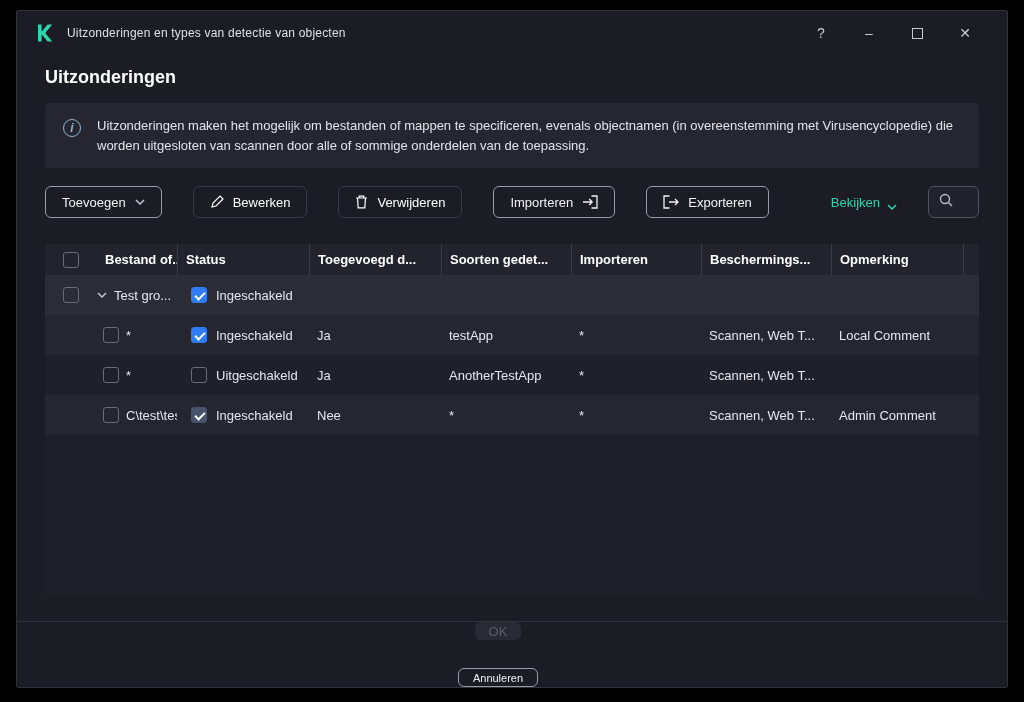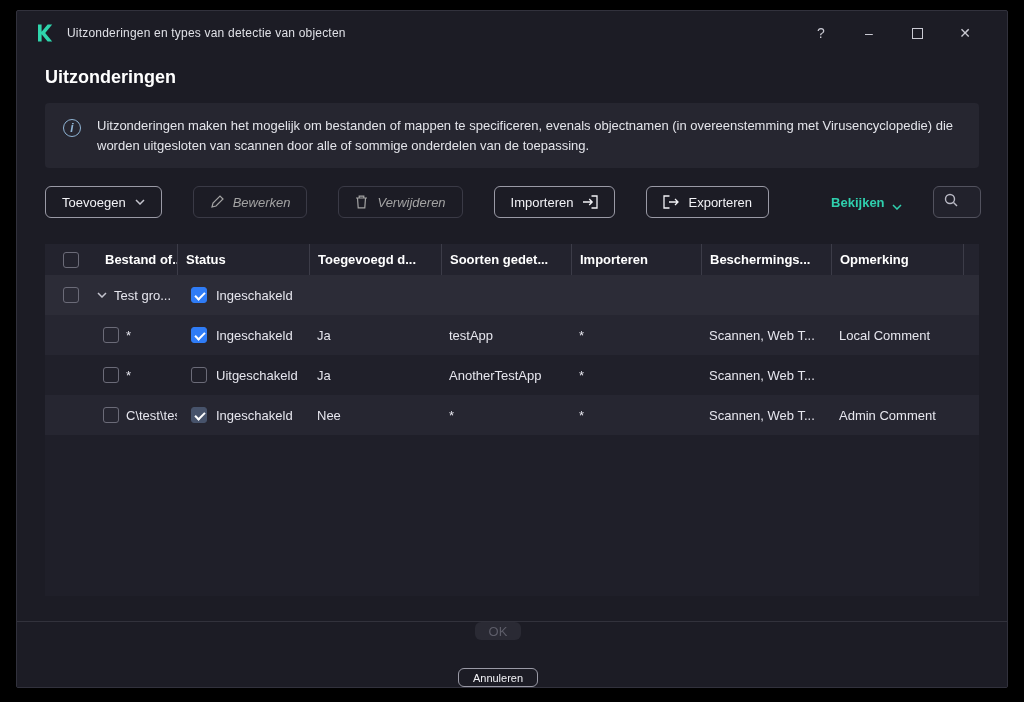--- a/index.html
+++ b/index.html
@@ -28,24 +28,24 @@
              padding:13px 18px; display:flex; gap:16px; align-items:flex-start; }
   .info-icon { width:18px; height:18px; border-radius:50%; border:1.5px solid #8fb4d4;
                color:#8fb4d4; font-size:12px; font-style:italic; font-weight:bold;
                display:flex; align-items:center; justify-content:center; flex:none; margin-top:3px; }
   .info-text { font-size:13px; line-height:1.5; color:#e3e4ea; max-width:880px; }
   
   .toolbar { margin:18px 28px 0; display:flex; align-items:center; gap:31px; height:32px; }
   .btn { height:32px; border-radius:6px; padding:0 16px; display:flex; align-items:center; gap:9px;
          font-size:13px; background:transparent; border:1px solid #9a9aa6; color:#f2f2f6;
          cursor:pointer; font-family:inherit; white-space:nowrap; }
-  .btn.disabled { border-color:#3a3a46; color:#a3a3a3; cursor:default;font-style:italic; }
+  .btn.disabled { border-color:#3a3a46; color:#ffffff; cursor:default; }
   .btn svg { display:block; }
   .spacer { flex:1; }
-  .view-link { display:flex; align-items:flex-end; gap:7px; color:#2fd0ae; font-size:13px; cursor:pointer;font-weight:bold; }
+  .view-link { display:flex; align-items:flex-end; gap:7px; color:#2fd0ae; font-size:13px; cursor:pointer; }
   .search { width:160px; height:32px; border:1px solid #52525e; border-radius:6px;
             background:#22222c; display:flex; align-items:center; padding:0 10px; gap:8px; }
   .search input { background:transparent; border:none; outline:none; color:#fff;
                   font-size:13px; width:100%; font-family:inherit; }
   
   .table { margin:26px 28px 0; height:352px; background:#1f1f29; display:flex; flex-direction:column; }
   .trow { display:grid; grid-template-columns:52px 80px 132px 132px 130px 130px 130px 132px 1fr;
           align-items:center; flex:none; }
   .thead { background:#23232e; height:31px; }
   .thead .c { height:100%; display:flex; align-items:center; font-weight:bold; font-size:13px; color:#ffffff; }

